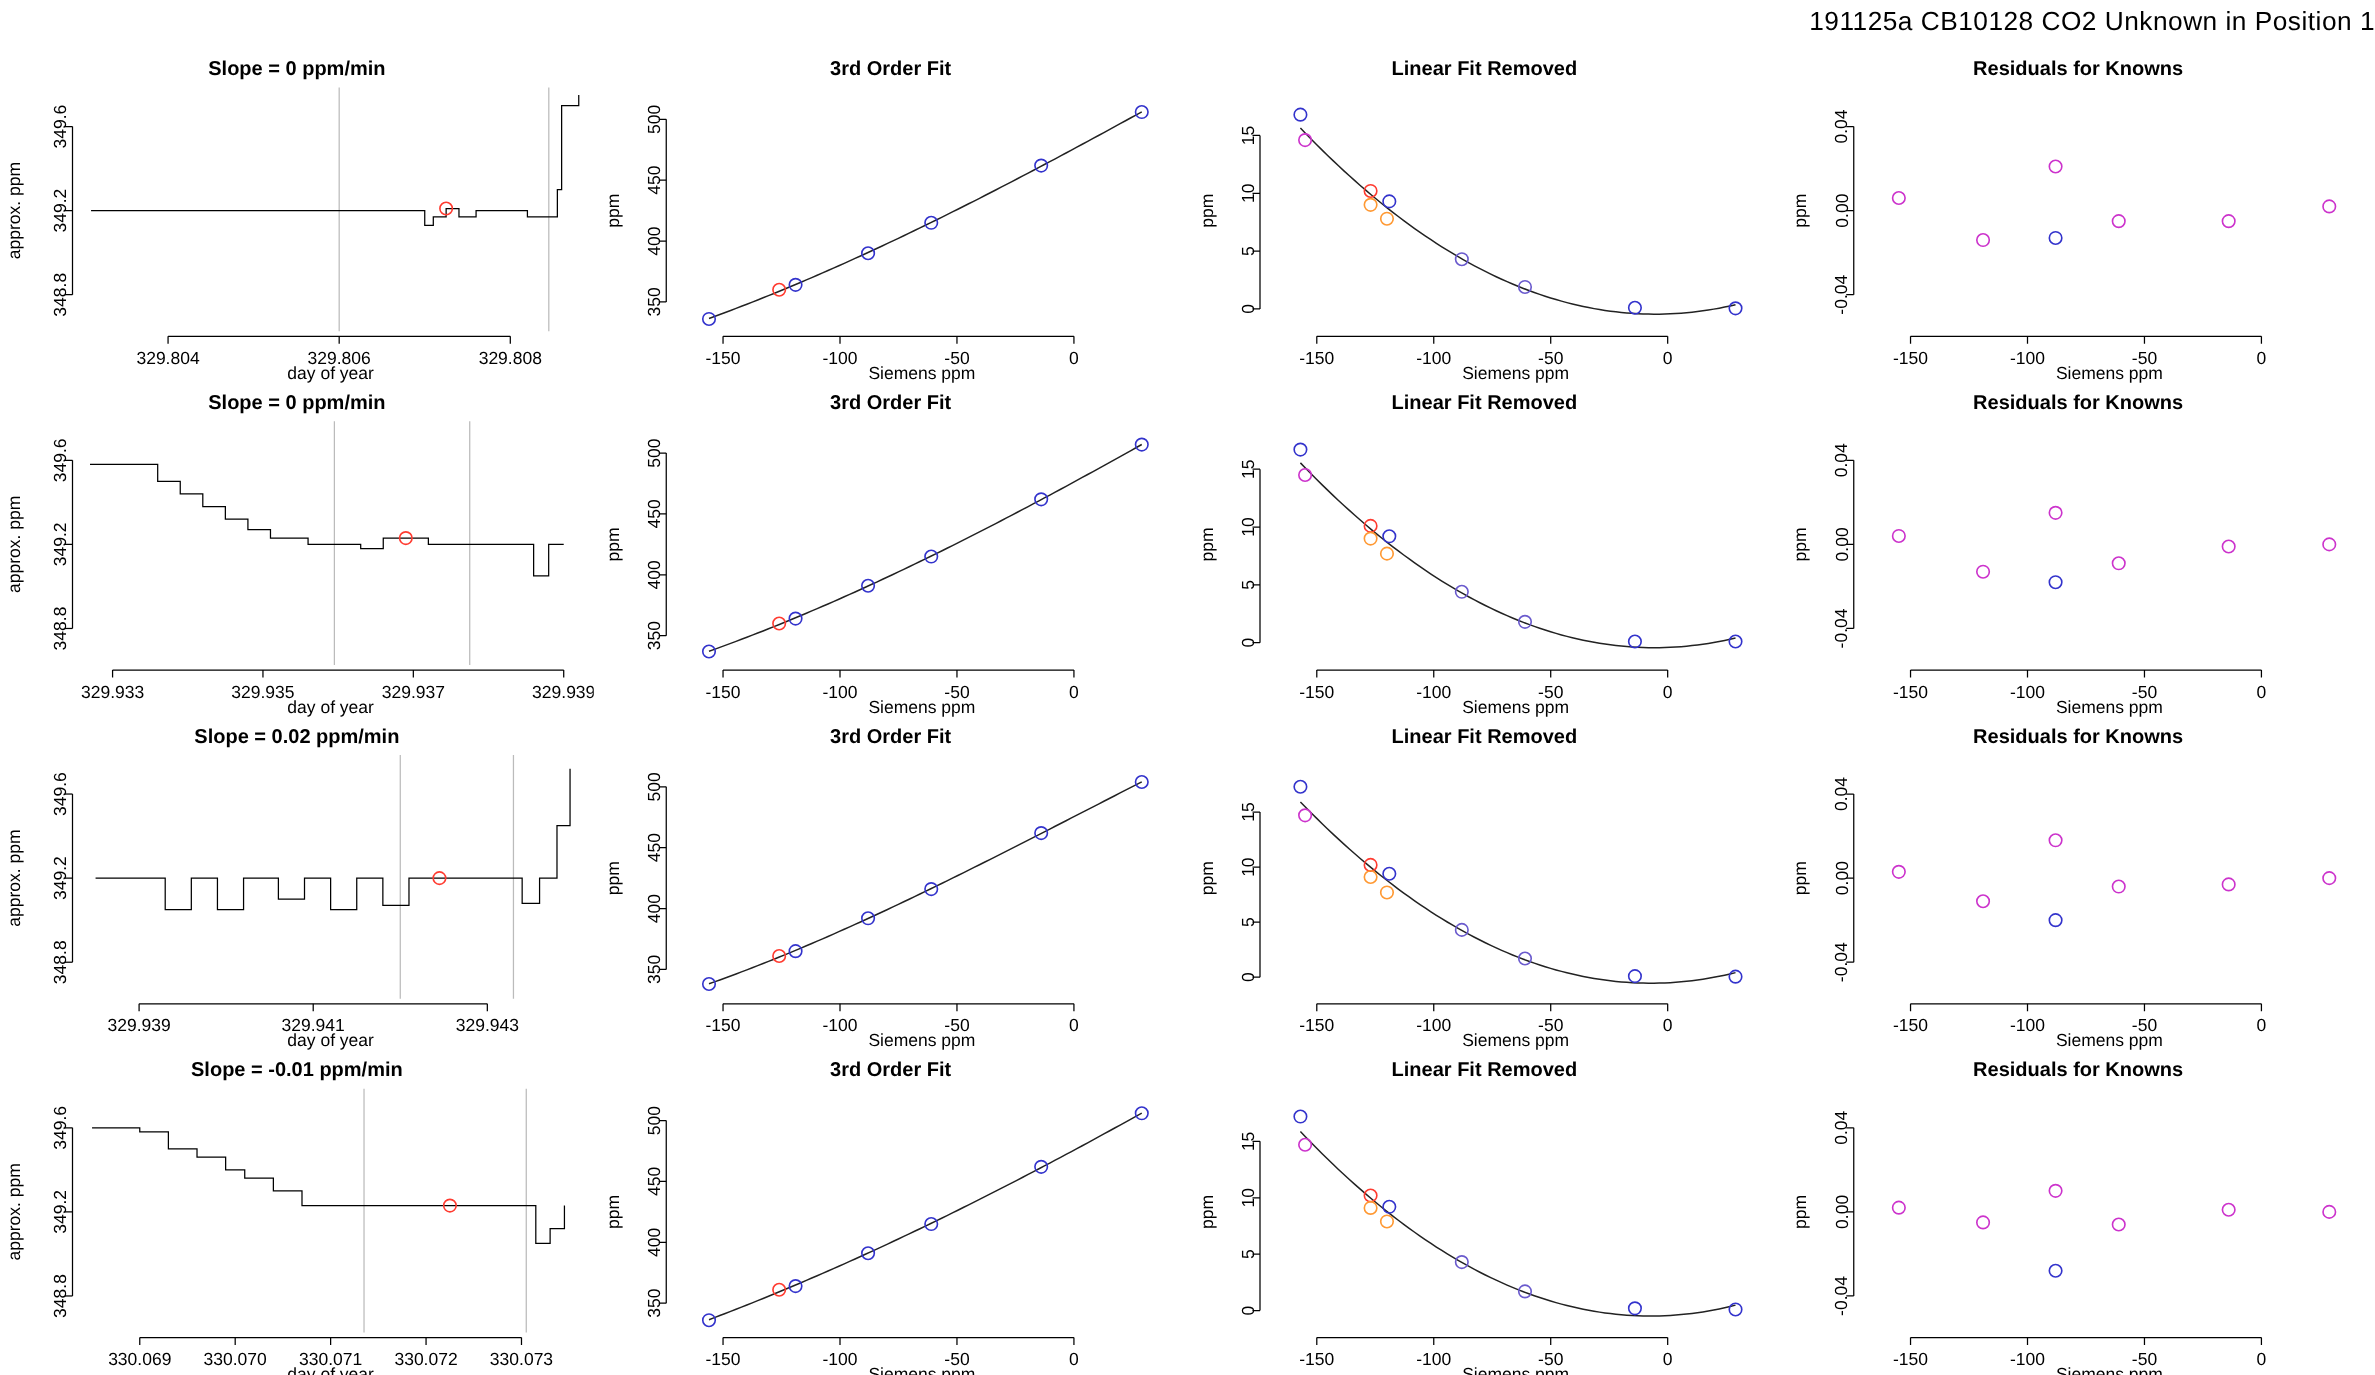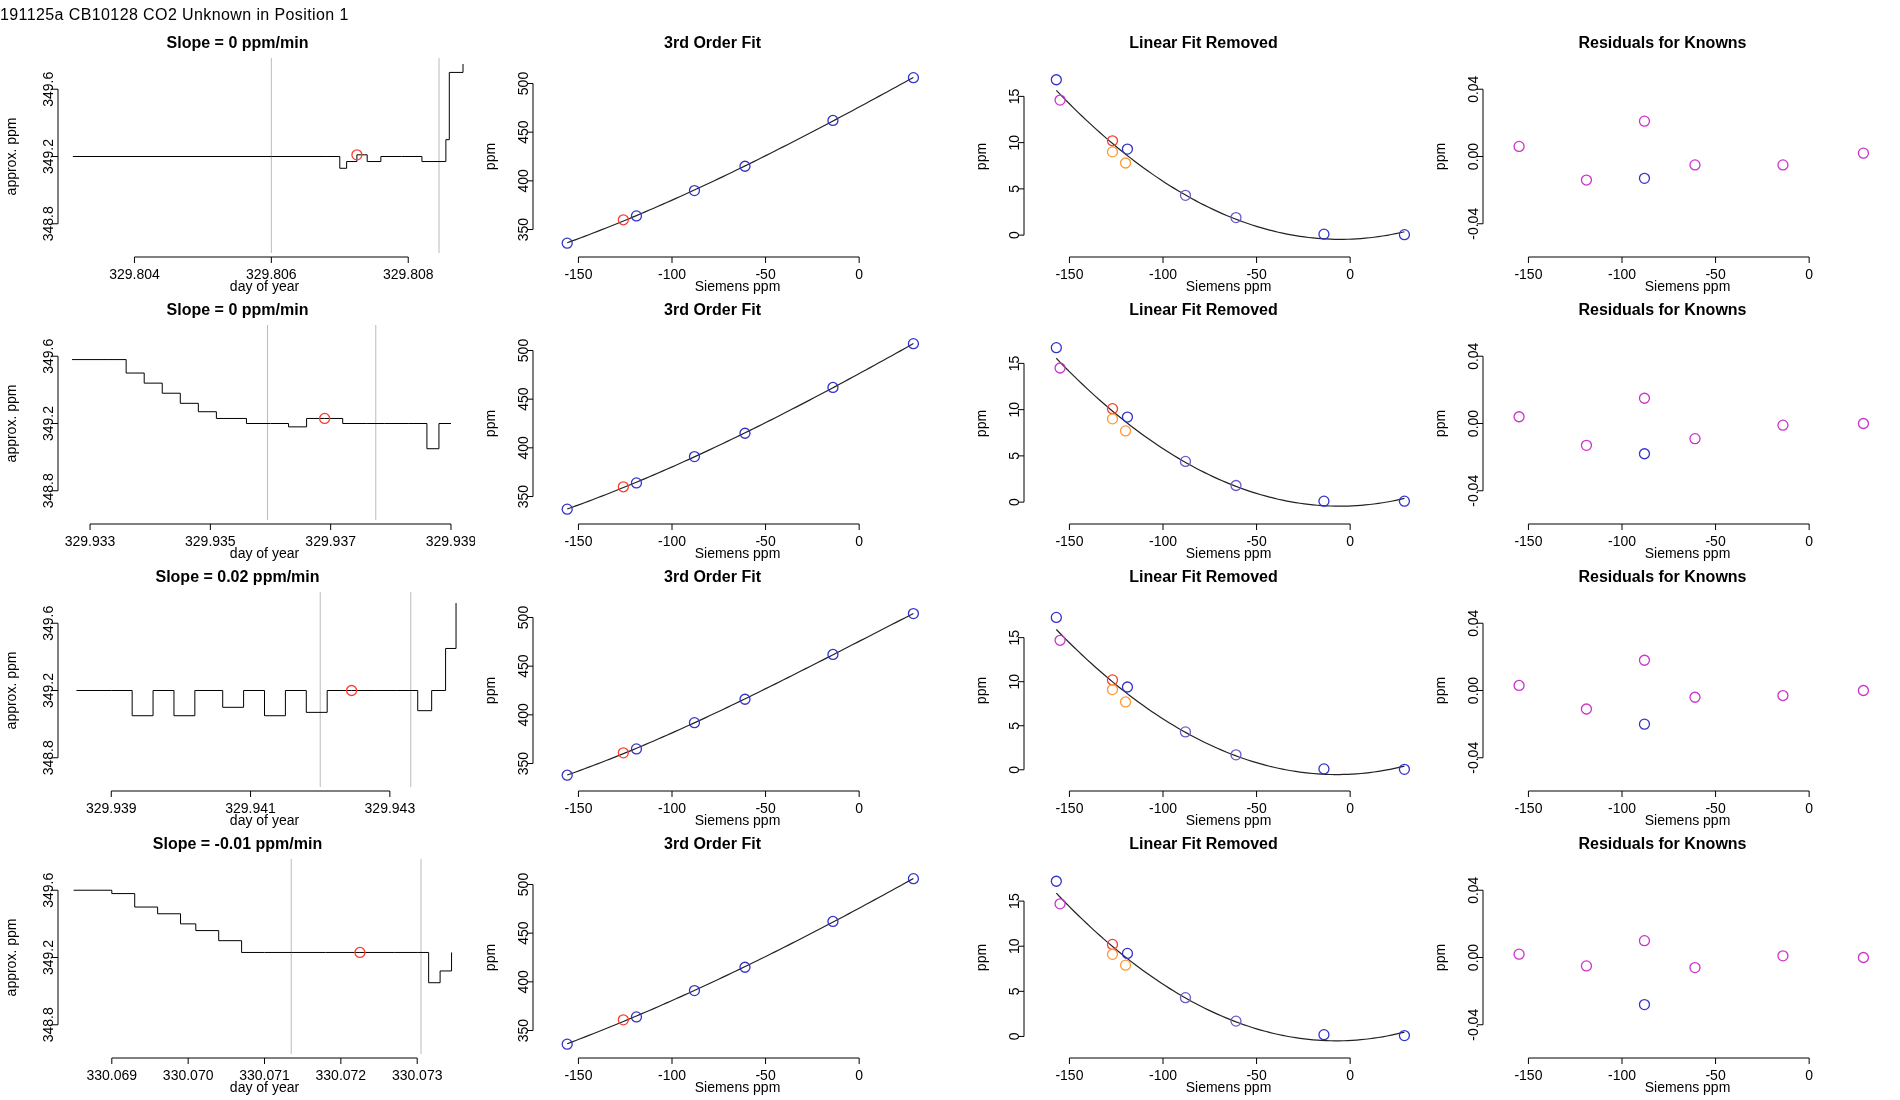--- a/index.html
+++ b/index.html
@@ -1,24 +1,24 @@
 <!DOCTYPE html>
 <html><head>
 <meta charset="utf-8">
 <style>
   html,body{margin:0;padding:0;background:#ffffff;}
   body{width:1900px;height:1100px;font-family:"Liberation Sans",sans-serif;color:#000;overflow:hidden;}
   #page{position:relative;width:1900px;height:1100px;}
-  .maintitle{position:absolute;top:6px;left:0;width:1900px;text-align:left;font-size:16px;letter-spacing:.4px;}
+  .maintitle{position:absolute;top:6px;left:0;width:1900px;text-align:right;font-size:21px;letter-spacing:.4px;}
   .grid{position:absolute;top:30px;left:0;width:1900px;height:1070px;}
   .row{position:relative;width:1900px;height:267px;}
-  .cell{position:absolute;top:0;height:267px;}
+  .cell{position:absolute;top:12px;height:267px;}
   .c0{left:0;width:475px;}
   .c1{left:475px;width:475px;text-align:center;}
-  .c2{left:950px;width:475px;margin-left:16px;}
+  .c2{left:950px;width:475px;}
   .c3{left:1425px;width:475px;}
   svg{display:block;}
 </style>
 </head>
 <body>
 
 <div id="page">
   <div class="maintitle">191125a     CB10128   CO2 Unknown in Position  1</div>
   <div class="grid" id="grid">
       <div class="row">

